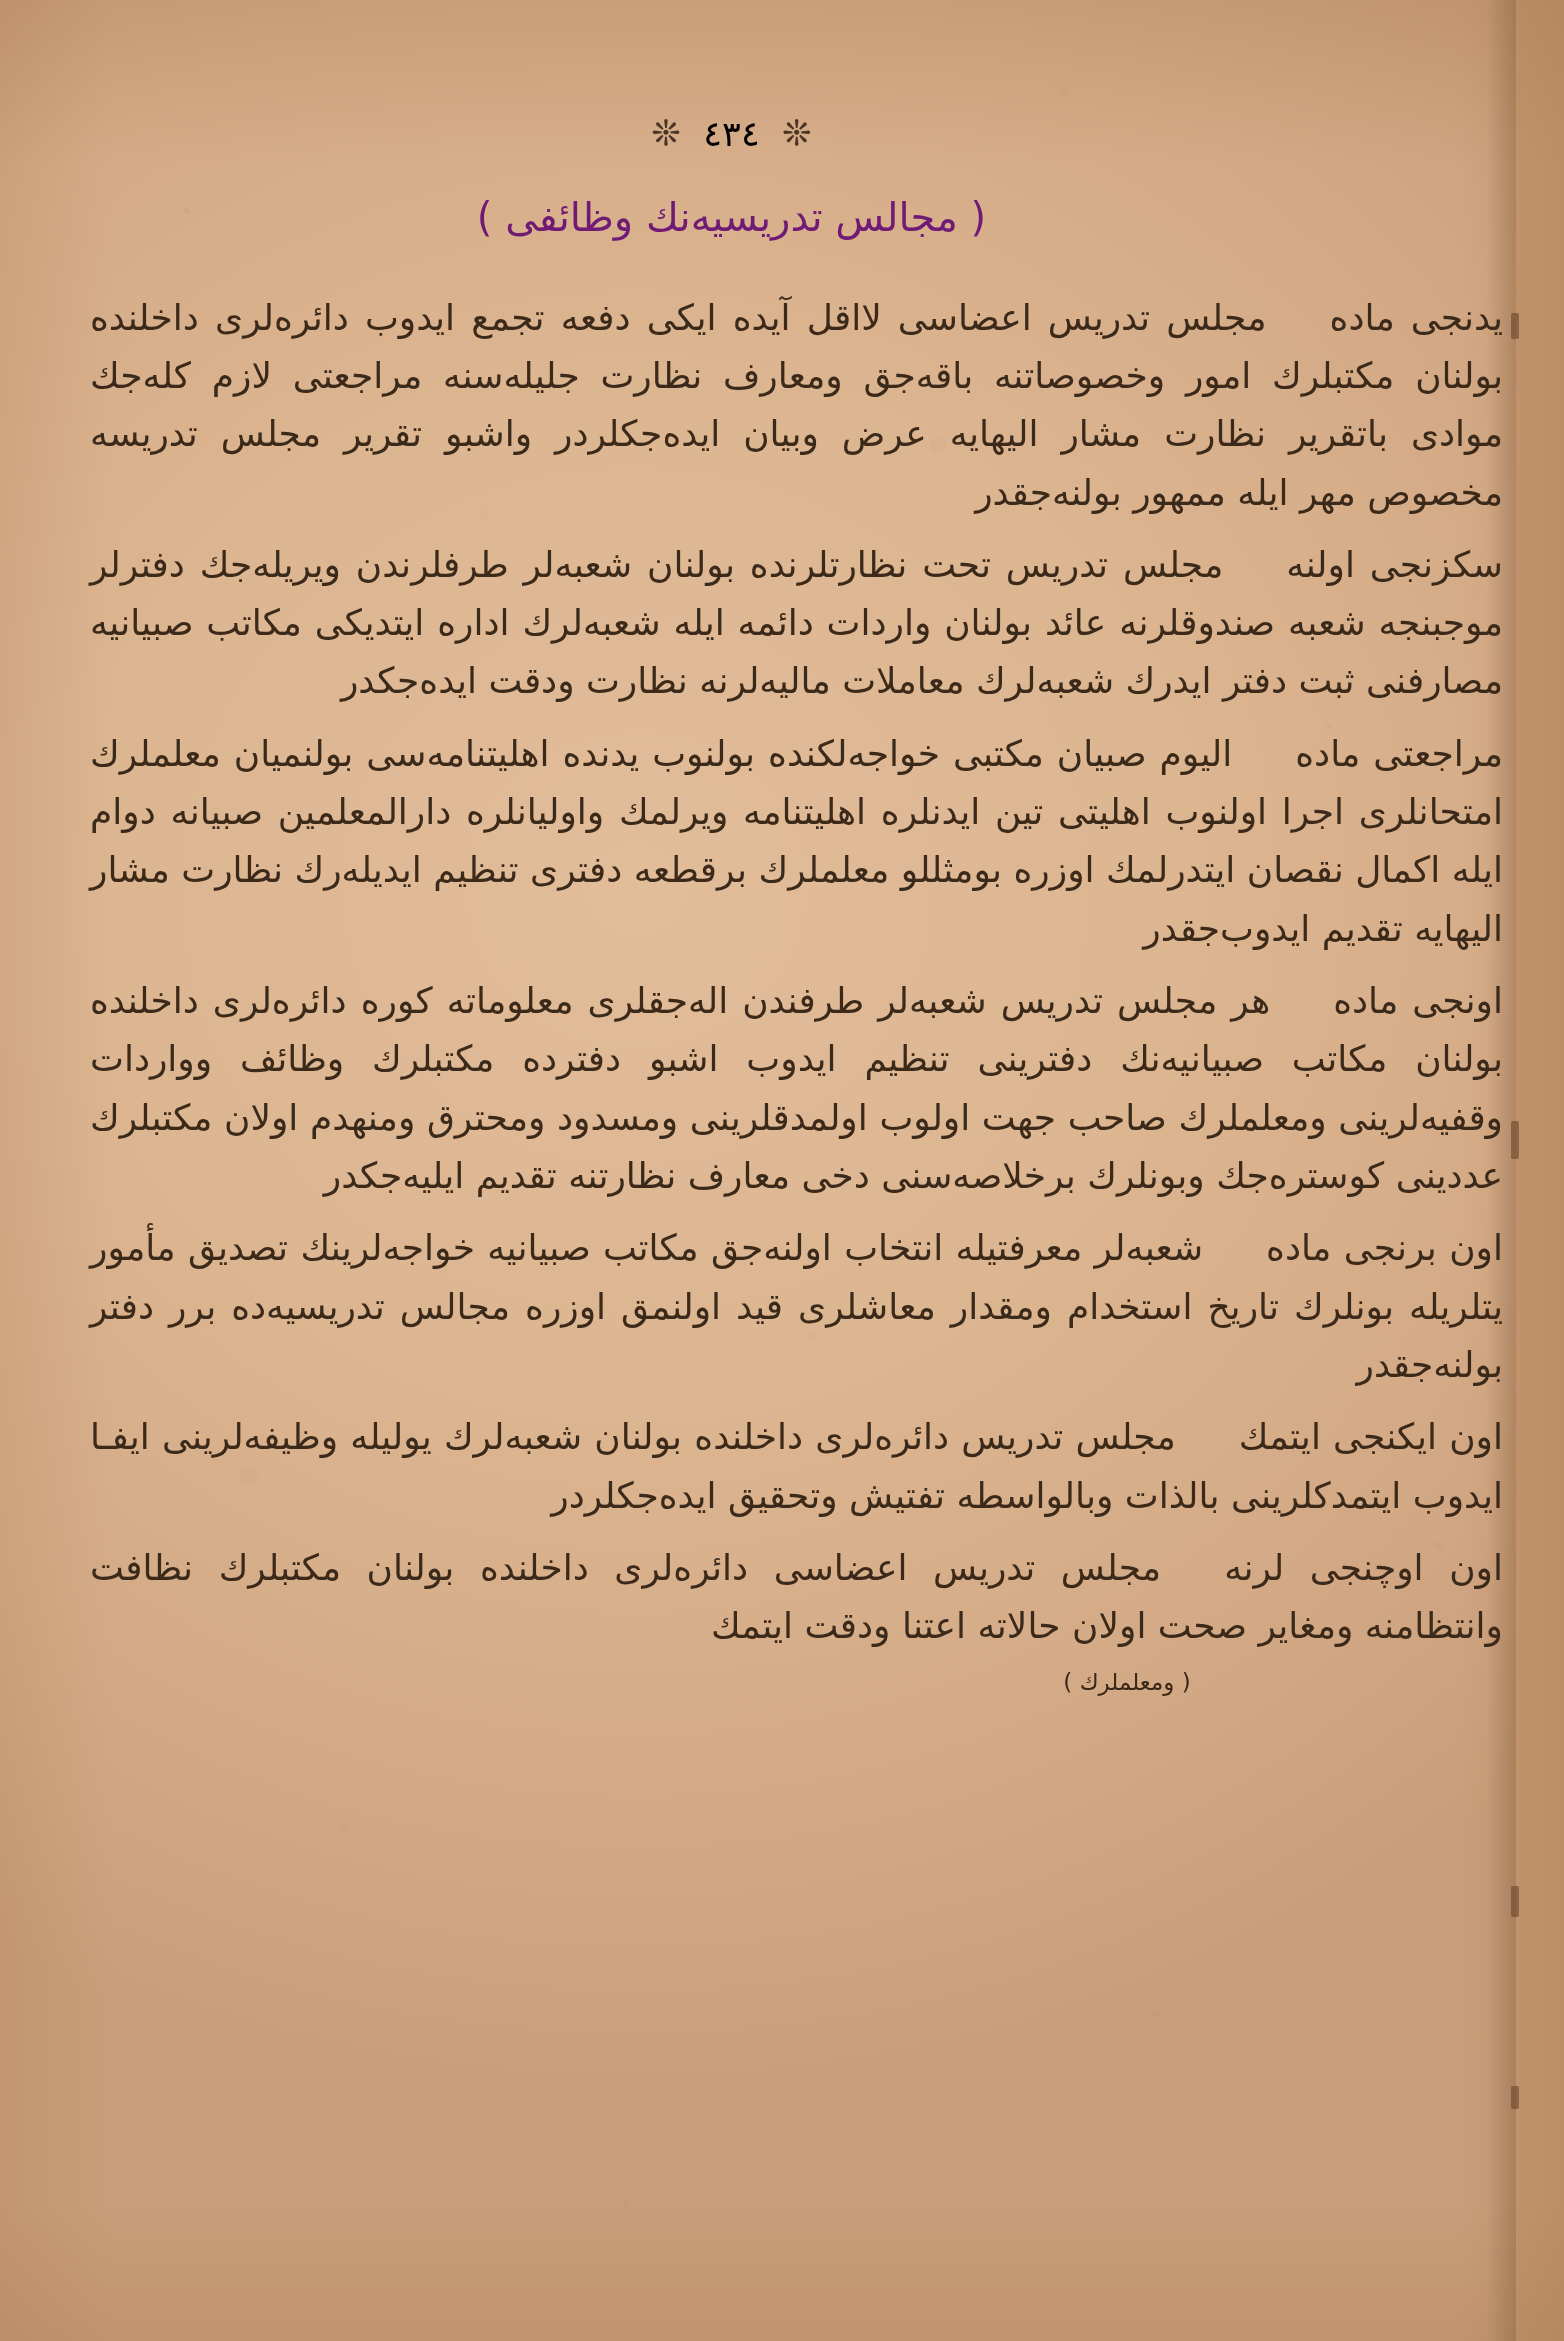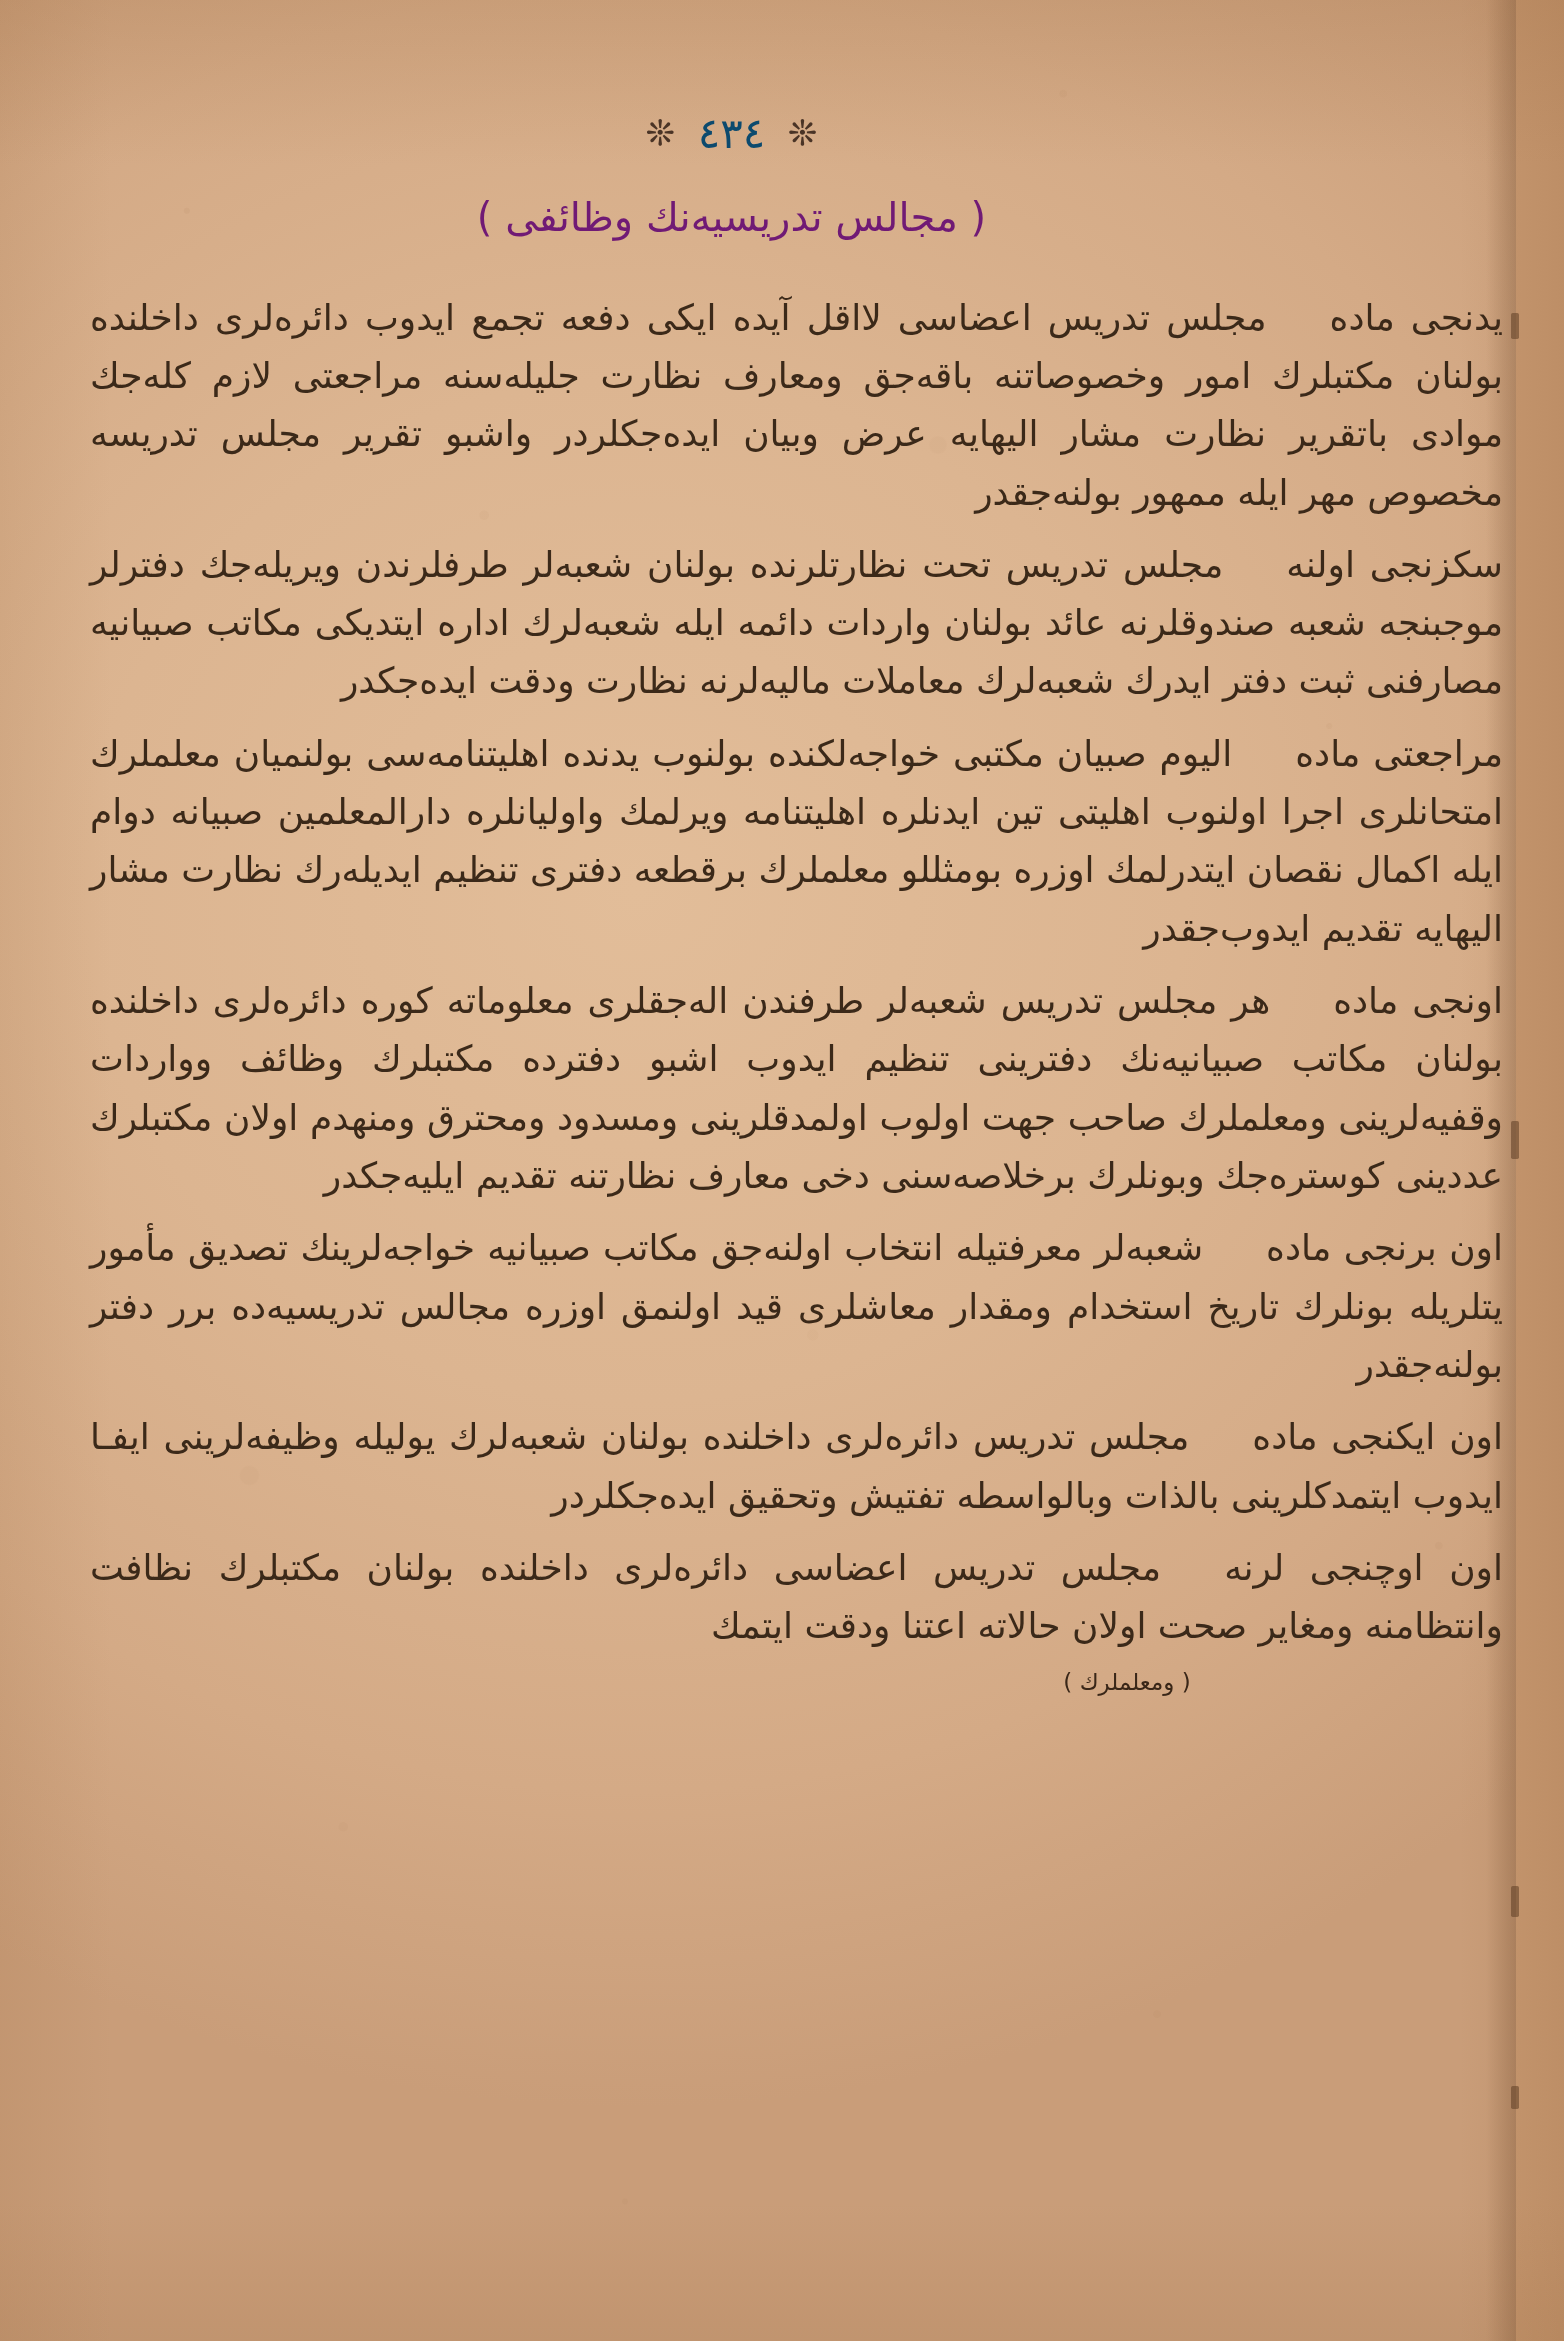--- a/index.html
+++ b/index.html
@@ -105,23 +105,23 @@
   
   .folio {
     display: flex;
     align-items: center;
     justify-content: center;
     gap: 22.6px;
     height: 75px;
     margin-right: 130px;
   }
   .folio .num {
-    font-size: 42px;
+    font-size: 35px;
     letter-spacing: 2.6px;
-    color: #0c4a6e;
+    color: #000000;
     font-family: "DejaVu Sans", sans-serif;
   }
   .floret {
     font-size: 35px;
     line-height: 1;
     color: #4a3426;
   }
 
   
   .heading {
@@ -201,21 +201,21 @@
 
     <p class="article">
       <span class="label">اونجى ماده</span><span class="gap"></span><span>هر مجلس تدريس شعبه‌لر طرفندن اله‌جقلرى معلوماته كوره دائره‌لرى داخلنده بولنان مكاتب صبيانيه‌نك دفترينى تنظيم ايدوب اشبو دفترده مكتبلرك وظائف وواردات وقفيه‌لرينى ومعلملرك صاحب جهت اولوب اولمدقلرينى ومسدود ومحترق ومنهدم اولان مكتبلرك عددينى كوستره‌جك وبونلرك برخلاصه‌سنى دخى معارف نظارتنه تقديم ايليه‌جكدر</span>
     </p>
 
     <p class="article">
       <span class="label">اون برنجى ماده</span><span class="gap"></span><span>شعبه‌لر معرفتيله انتخاب اولنه‌جق مكاتب صبيانيه خواجه‌لرينك تصديق مأمور يتلريله بونلرك تاريخ استخدام ومقدار معاشلرى قيد اولنمق اوزره مجالس تدريسيه‌ده برر دفتر بولنه‌جقدر</span>
     </p>
 
     <p class="article">
-      <span class="label">اون ايكنجى ماده</span><span class="gap"></span><span>مجلس تدريس دائره‌لرى داخلنده بولنان شعبه‌لرك يوليله وظيفه‌لرينى ايفـا ايدوب ايتمدكلرينى بالذات وبالواسطه تفتيش وتحقيق ايده‌جكلردر</span>
+      <span class="label">اون ايكنجى ايتمك</span><span class="gap"></span><span>مجلس تدريس دائره‌لرى داخلنده بولنان شعبه‌لرك يوليله وظيفه‌لرينى ايفـا ايدوب ايتمدكلرينى بالذات وبالواسطه تفتيش وتحقيق ايده‌جكلردر</span>
     </p>
 
     <p class="article">
       <span class="label">اون اوچنجى لرنه</span><span class="gap"></span><span>مجلس تدريس اعضاسى دائره‌لرى داخلنده بولنان مكتبلرك نظافت وانتظامنه ومغاير صحت اولان حالاته اعتنا ودقت ايتمك</span>
     </p>
 
     <div class="catchword">( ومعلملرك )</div>
 
   </div>
 </div>

